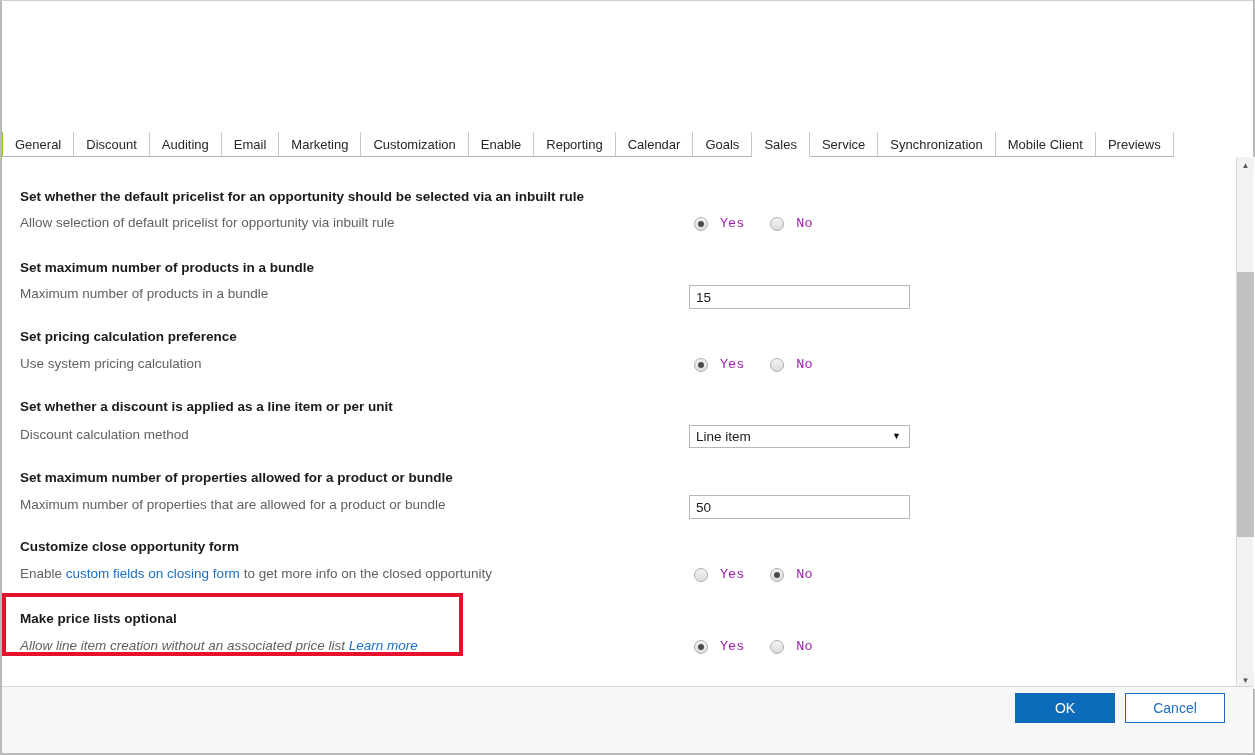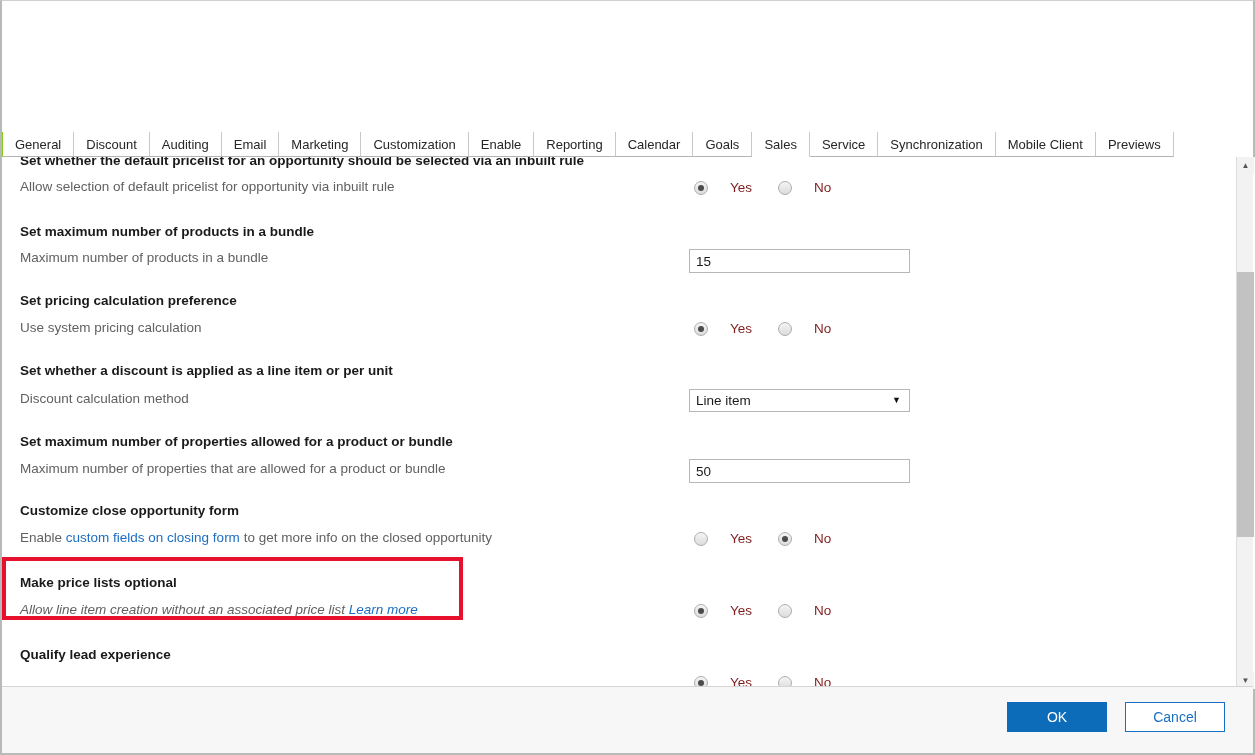--- a/index.html
+++ b/index.html
@@ -87,20 +87,21 @@
   .content {
     position: absolute; left: 0; top: 156px;
     width: 1255px; height: 532px;
     background: #ffffff;
     overflow: hidden;
   }
   .content-inner {
     position: relative;
     width: 1218px;
     height: 532px;
+    margin-top: 36px;
   }
   .setting-row {
     position: absolute;
     left: 0;
     width: 1218px;
   }
   .s-title {
     position: absolute;
     left: 18px;
     font-size: 13.5px;
@@ -122,24 +123,25 @@
   }
 
   
   .radio-group {
     position: absolute;
     display: flex;
     align-items: center;
     gap: 26px;
   }
   .radio-opt {
-    display: flex; align-items: center; gap: 22px;
+    display: flex; align-items: center; gap: 12px;
     cursor: pointer;
     font-size: 13.5px;
-    color: #7f1d1d;
+    color: #a21caf;
+    font-family: Liberation Mono, monospace;
   }
   .radio-dot {
     width: 14px; height: 14px;
     border-radius: 50%;
     border: 1px solid #adadad;
     background: linear-gradient(#f4f4f4, #dcdcdc);
     display: flex; align-items: center; justify-content: center;
     flex: 0 0 auto;
   }
   .radio-opt.checked .radio-dot::after {
@@ -224,22 +226,22 @@
   
   .footer {
     position: absolute;
     left: 0; bottom: 0;
     width: 100%; height: 67px;
     background: #f7f7f7;
     border-top: 1px solid #d4d4d4;
   }
   .footer-btns {
     position: absolute;
-    right: 28px; top: 15px;
-    display: flex; gap: 18px; border-radius: 11px;
+    right: 28px; top: 6px;
+    display: flex; gap: 10px; border-radius: 11px;
   }
   .btn {
     width: 100px; height: 30px;
     font-size: 14px;
     font-family: "Liberation Sans", sans-serif;
     cursor: pointer;
     border-radius: 0;
     line-height: 1;
   }
   .btn-primary {

